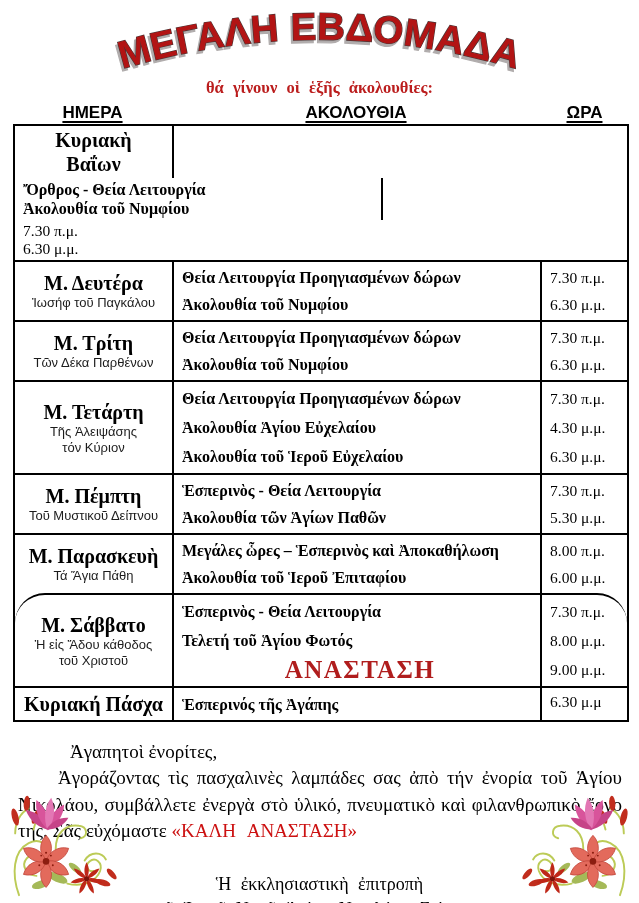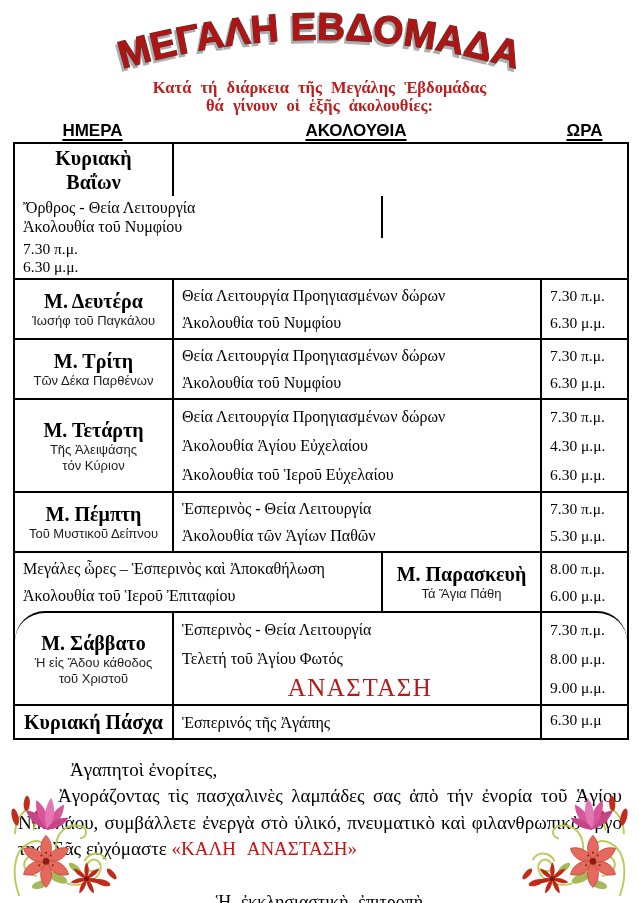--- a/index.html
+++ b/index.html
@@ -40,21 +40,21 @@
   .t-row:first-child { border-top:none; }
   .cell { display:flex; flex-direction:column; }
   .day-cell {
     width:159px; border-right:2px solid #000;
     align-items:center; justify-content:center; text-align:center; padding:2px;
   }
   .day-name { font-weight:bold; font-size:20px; line-height:24px; }
   .day-subtitle { font-family:"Liberation Sans", sans-serif; font-size:13px; line-height:16px; color:#1c1c1c; }
   .svc-cell { width:368px; border-right:2px solid #000; padding:2px 2px 2px 8px; }
   .time-cell { flex:1; padding:2px 2px 2px 8px; }
-  .svc-line { flex:1; display:flex; align-items:center; font-weight:normal; font-size:16px; line-height:19px; }
+  .svc-line { flex:1; display:flex; align-items:center; font-weight:bold; font-size:16px; line-height:19px; }
   .svc-line.highlight {
     justify-content:center; color:#b01d1d; font-size:25px;
     letter-spacing:1.5px; word-spacing:2px;
   }
   .time-line { flex:1; display:flex; align-items:center; font-size:15.5px; }
   .t-row.single .time-line { align-items:flex-start; padding-top:3px; }
 
   
   .salutation { margin:17px 18px 0 18px; padding-left:52px; font-size:19px; line-height:25px; }
   .para {
@@ -77,21 +77,20 @@
 
   <svg class="title-svg" viewBox="0 0 560 96" aria-hidden="true">
     <defs>
       <path id="titleArc" d="M 8 88 Q 280 2 552 88" fill="none"></path>
     </defs>
     <text class="arc-text">
       <textPath href="#titleArc" startOffset="50%" text-anchor="middle">ΜΕΓΑΛΗ ΕΒΔΟΜΑΔΑ</textPath>
     </text>
   </svg>
 
-  <div class="subtitle">Κατά τή διάρκεια τῆς Μεγάλης Ἑβδομάδας</div>
   <div class="subtitle">θά γίνουν οἱ ἑξῆς ἀκολουθίες:</div>
 
   <div class="head-row">
     <div class="h day-h">ΗΜΕΡΑ</div>
     <div class="h svc-h">ΑΚΟΛΟΥΘΙΑ</div>
     <div class="h time-h">ΩΡΑ</div>
   </div>
 
   <div class="table">
       <div class="t-row" style="min-height: 60px; flex-direction: column;">
@@ -161,27 +160,27 @@
         <div class="cell svc-cell">
           <div class="svc-line">Ἑσπερινὸς - Θεία Λειτουργία</div>
           <div class="svc-line">Ἀκολουθία τῶν Ἁγίων Παθῶν</div>
         </div>
         <div class="cell time-cell">
           <div class="time-line">7.30 π.μ.</div>
           <div class="time-line">5.30 μ.μ.</div>
         </div>
       </div>
       <div class="t-row" style="min-height: 60px;">
+        <div class="cell day-cell">
+          <div class="day-name">Μ. Παρασκευὴ</div>
+          <div class="day-subtitle">Τά Ἅγια Πάθη</div>
+        </div>
         <div class="cell svc-cell">
           <div class="svc-line">Μεγάλες ὧρες – Ἑσπερινὸς καὶ Ἀποκαθήλωση</div>
           <div class="svc-line">Ἀκολουθία τοῦ Ἱεροῦ Ἐπιταφίου</div>
-        </div>
-        <div class="cell day-cell">
-          <div class="day-name">Μ. Παρασκευὴ</div>
-          <div class="day-subtitle">Τά Ἅγια Πάθη</div>
         </div>
         <div class="cell time-cell">
           <div class="time-line">8.00 π.μ.</div>
           <div class="time-line">6.00 μ.μ.</div>
         </div>
       </div>
       <div class="t-row" style="min-height: 93px; border-radius: 30px;">
         <div class="cell day-cell">
           <div class="day-name">Μ. Σάββατο</div>
           <div class="day-subtitle">Ἡ εἰς Ἅδου κάθοδος</div>

